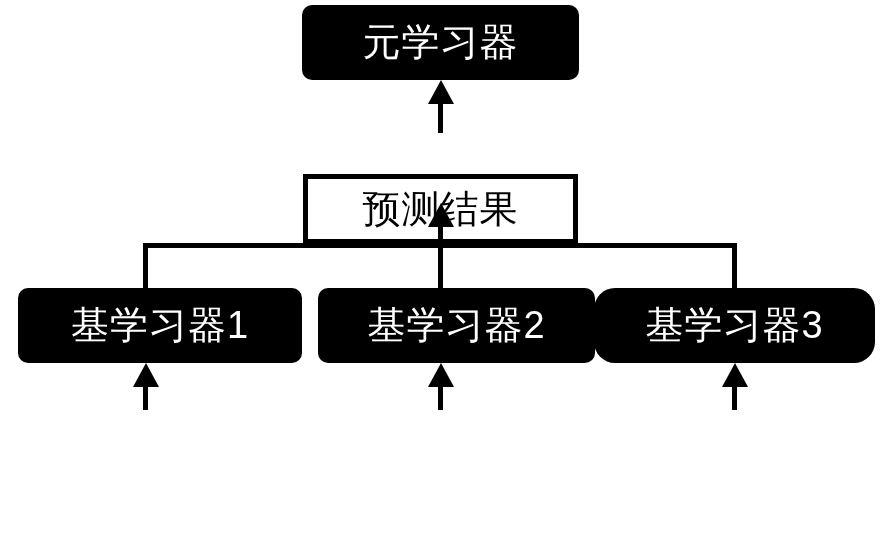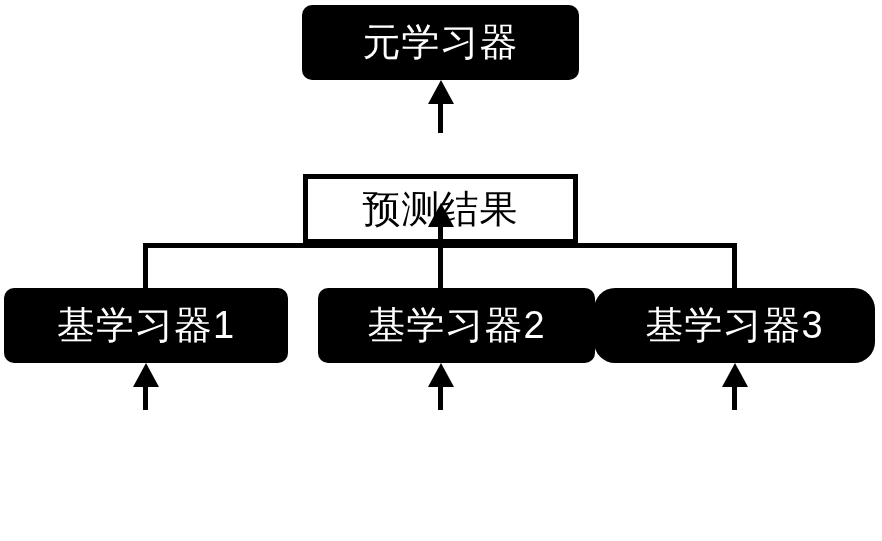--- a/index.html
+++ b/index.html
@@ -32,21 +32,21 @@
   }
   .node-light {
     background: #ffffff;
     color: #000000;
     border: 5px solid #000000;
     margin-top: 41px;
   }
   
   .n-meta  { left: 302px; top: 5px;   width: 277px; height: 75px; }
   .n-pred  { left: 303px; top: 133px; width: 275px; height: 70px; }
-  .n-base1 { left: 4px;   top: 288px; width: 284px; height: 75px; }
+  .n-base1 { left: 18px;   top: 288px; width: 284px; height: 75px; }
   .n-base2 { left: 318px; top: 288px; width: 277px; height: 75px; }
   .n-base3 { left: 594px; top: 288px; width: 281px; height: 75px; border-radius: 21px; }
   .n-raw   { left: 302px; top: 463px; width: 275px; height: 69px; }
 
   .line {
     position: absolute;
     background: #000000;
   }
   .arrowhead {
     position: absolute;

